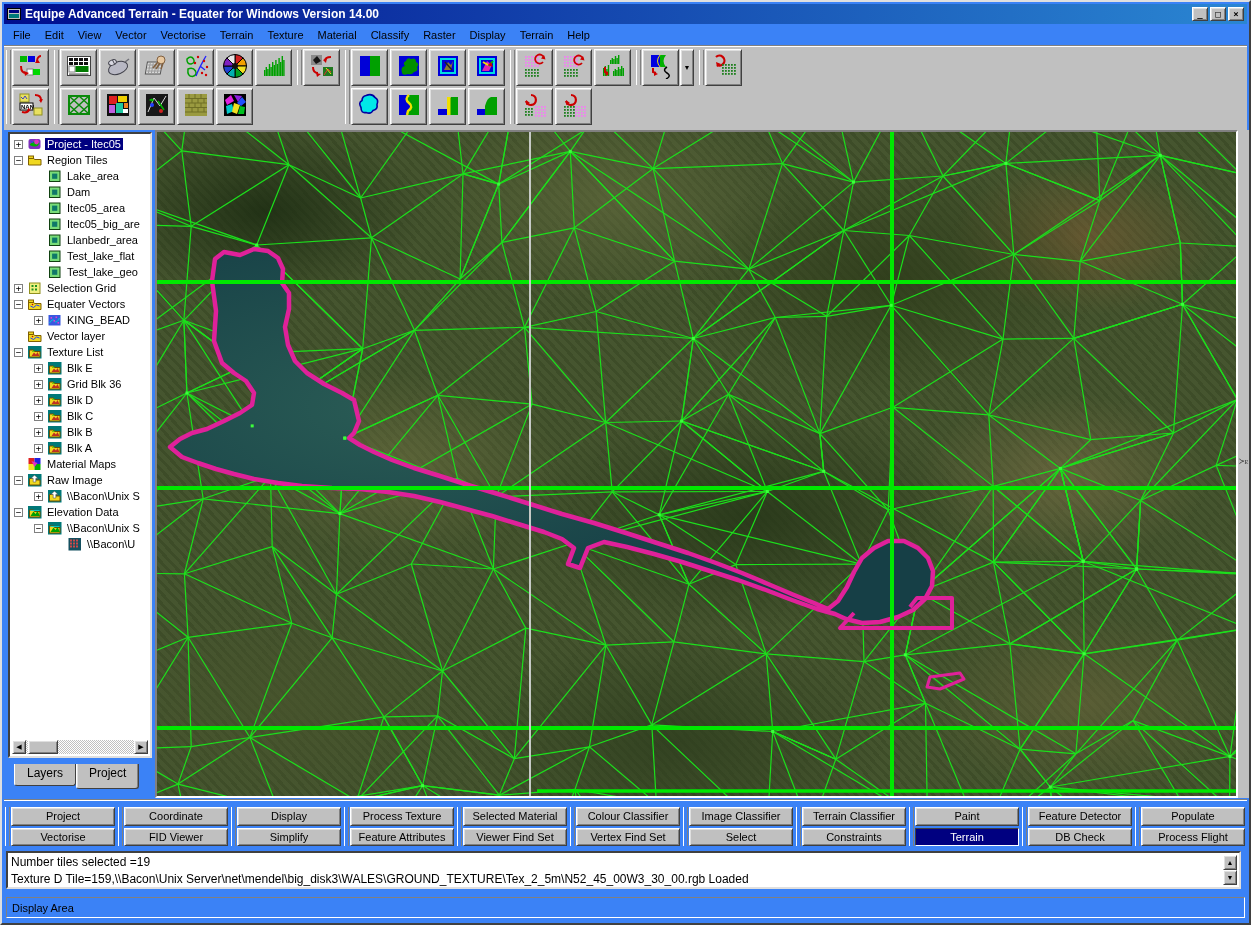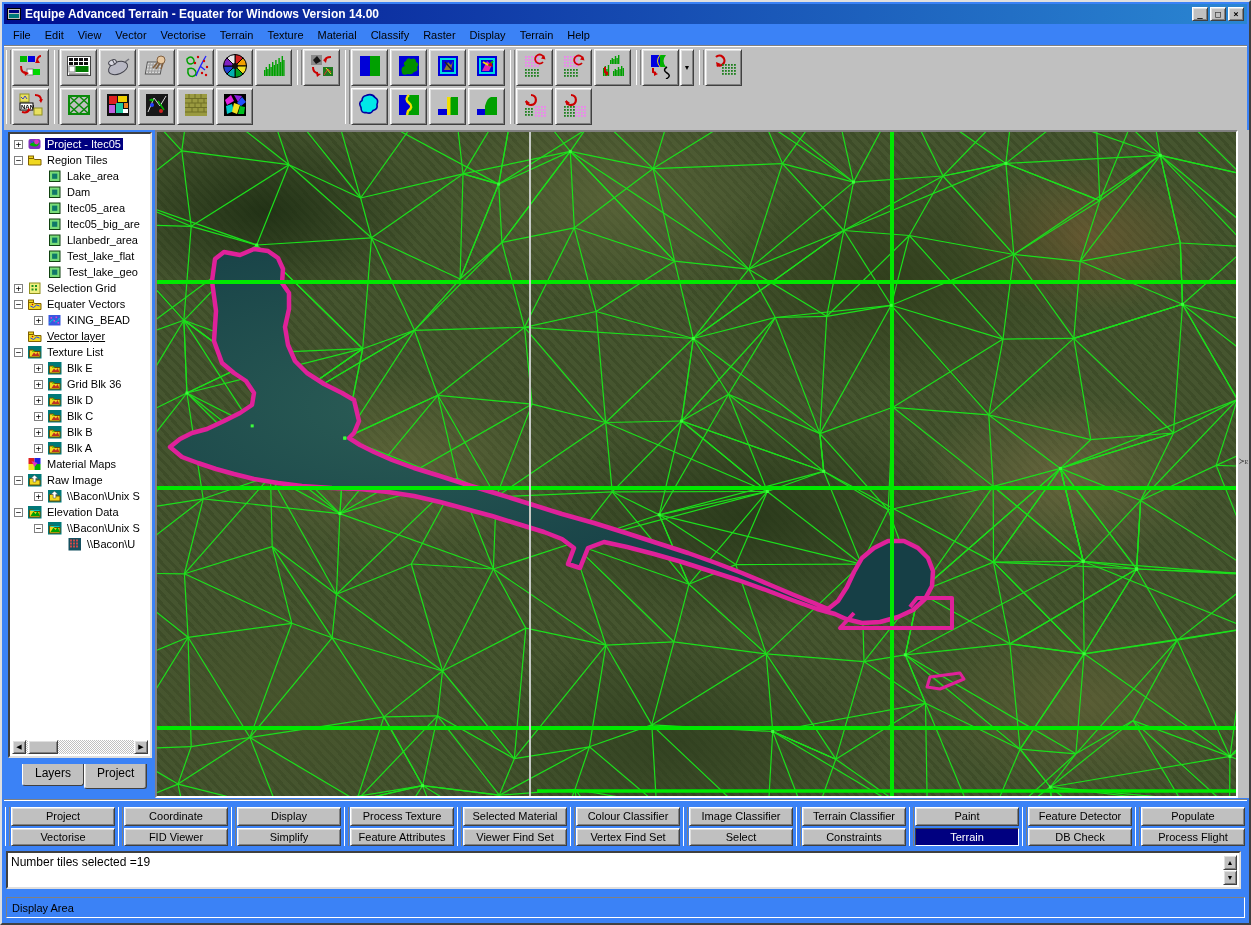--- a/index.html
+++ b/index.html
@@ -35,21 +35,21 @@
     font-size:9px;line-height:7px;margin-right:4px;flex:none;font-family:"DejaVu Sans Mono",monospace;color:#000;}
   .exp-spacer{width:13px;flex:none;}
   .tree-icon{width:15px;height:14px;margin-right:3px;flex:none;}
   .tree-label{padding:0 2px;color:#000;}
   .tree-label.sel{background:#000080;color:#fff;}
   .hscroll{position:absolute;left:2px;right:2px;bottom:2px;height:14px;background:#d4d0c8;
     background:repeating-conic-gradient(#fff 0 25%,#c0c0c0 0 50%) 0 0/2px 2px;display:flex;}
   .scr-btn{width:14px;height:14px;background:#c0c0c0;flex:none;display:flex;align-items:center;justify-content:center;font-size:7px;color:#000;}
   .scr-thumb{width:30px;height:14px;background:#c0c0c0;margin-left:2px;}
   .scr-fill{flex:1;}
-  .tabs{position:absolute;left:20px;top:762px;width:146px;height:26px;display:flex;text-align:center;}
+  .tabs{position:absolute;left:12px;top:762px;width:146px;height:26px;display:flex;text-align:center;}
   .tab{font-size:12px;padding:2px 12px 4px 12px;background:#c0c0c0;border:1px solid;height:22px;
     border-color:#fff #404040 #404040 #fff;border-top:none;border-radius:0 0 3px 3px;color:#000;}
   .tab.active{height:25px;z-index:2;box-shadow:inset 1px 0 0 #dfdfdf,inset -1px 0 0 #808080;}
   
   .map{position:absolute;left:153px;top:128px;width:1083px;height:668px;border:2px solid;border-color:#808080 #fff #fff #808080;}
   .map-terrain{position:absolute;inset:0;background-color:#42522b;
     background-image:
       radial-gradient(ellipse 230px 130px at 10% 12%,rgba(28,44,18,.85),transparent 70%),
       radial-gradient(ellipse 260px 150px at 42% 10%,rgba(100,108,62,.6),transparent 70%),
       radial-gradient(ellipse 300px 170px at 68% 22%,rgba(46,60,26,.85),transparent 70%),
@@ -696,21 +696,21 @@
               <path d="M2 10 q3 -5 5 -2 q2 3 5 -3" stroke="#00d0d0" fill="none"></path>
               <g fill="#e040d0">
                 <rect x="3" y="4" width="1.6" height="1.6"></rect>
                 <rect x="8" y="3.5" width="1.6" height="1.6"></rect>
                 <rect x="6" y="7" width="1.6" height="1.6"></rect>
                 <rect x="10" y="9" width="1.6" height="1.6"></rect>
               </g>
             </svg></span>
           <span class="tree-label">KING_BEAD</span>
         </div>
-        <div class="tree-row" style="padding-left: 2px; text-decoration: underline;">
+        <div class="tree-row" style="padding-left: 2px;">
           <span class="exp-spacer"></span>
           <span class="tree-icon"><svg width="15" height="14" viewBox="0 0 14 14">
               <path d="M1 4.5 h4.5 l1.5 2 H13.5 V12.5 H1z" fill="#f0d820" stroke="#806000"></path>
               <rect x="1" y="3" width="5" height="2.5" fill="#f0d820" stroke="#806000"></rect>
               <path d="M3 9 l3 1.5 3 -2.5 3 1" stroke="#2040ff" fill="none"></path>
               <circle cx="5" cy="7.5" r="0.8" fill="#d00000"></circle>
             </svg></span>
           <span class="tree-label">Vector layer</span>
         </div>
         <div class="tree-row" style="padding-left: 2px;">
@@ -1590,20 +1590,21 @@
       <div class="action-grip"></div>
       <div class="action-col">
         <button class="action-btn btn3">Populate</button>
         <button class="action-btn btn3">Process Flight</button>
       </div>
     </div>
 
   <div class="log deep">
     <div class="log-lines" id="loglines">
         <div class="log-line">Number tiles selected =19</div>
+        <div class="log-line">Texture D Tile=159,\\Bacon\Unix Server\net\mendel\big_disk3\WALES\GROUND_TEXTURE\Tex_2_5m\N52_45_00W3_30_00.rgb Loaded</div>
       </div>
     <div class="log-vscroll">
       <span class="scr-btn btn3" style="width:14px;height:15px;">▲</span>
       <span class="scr-btn btn3" style="width:14px;height:15px;">▼</span>
     </div>
   </div>
 
   <div class="statusbar">
     <div class="status-panel">Display Area</div>
   </div>

